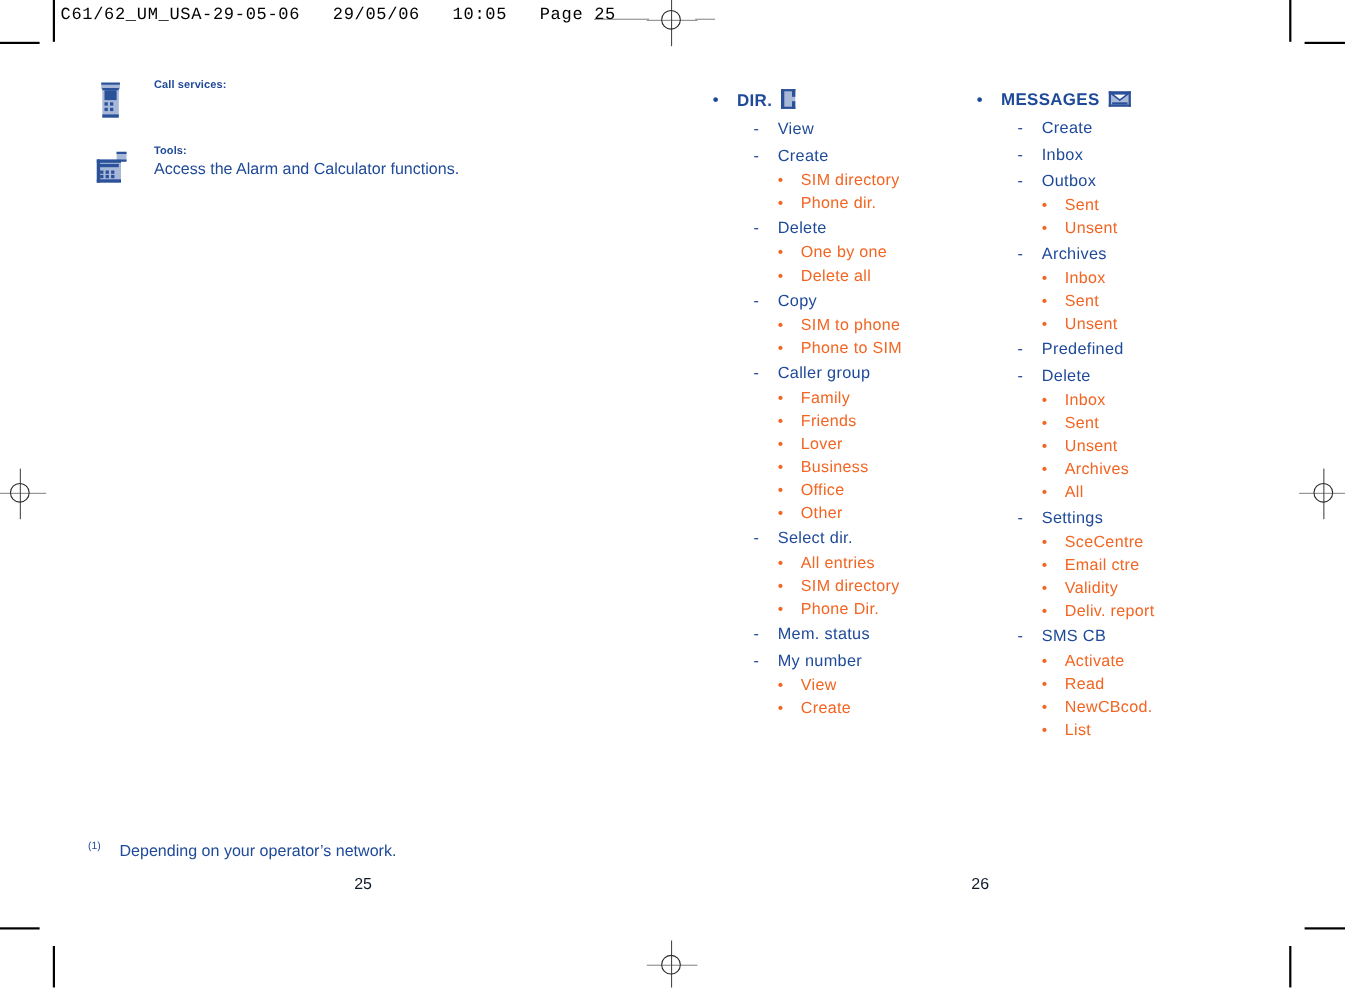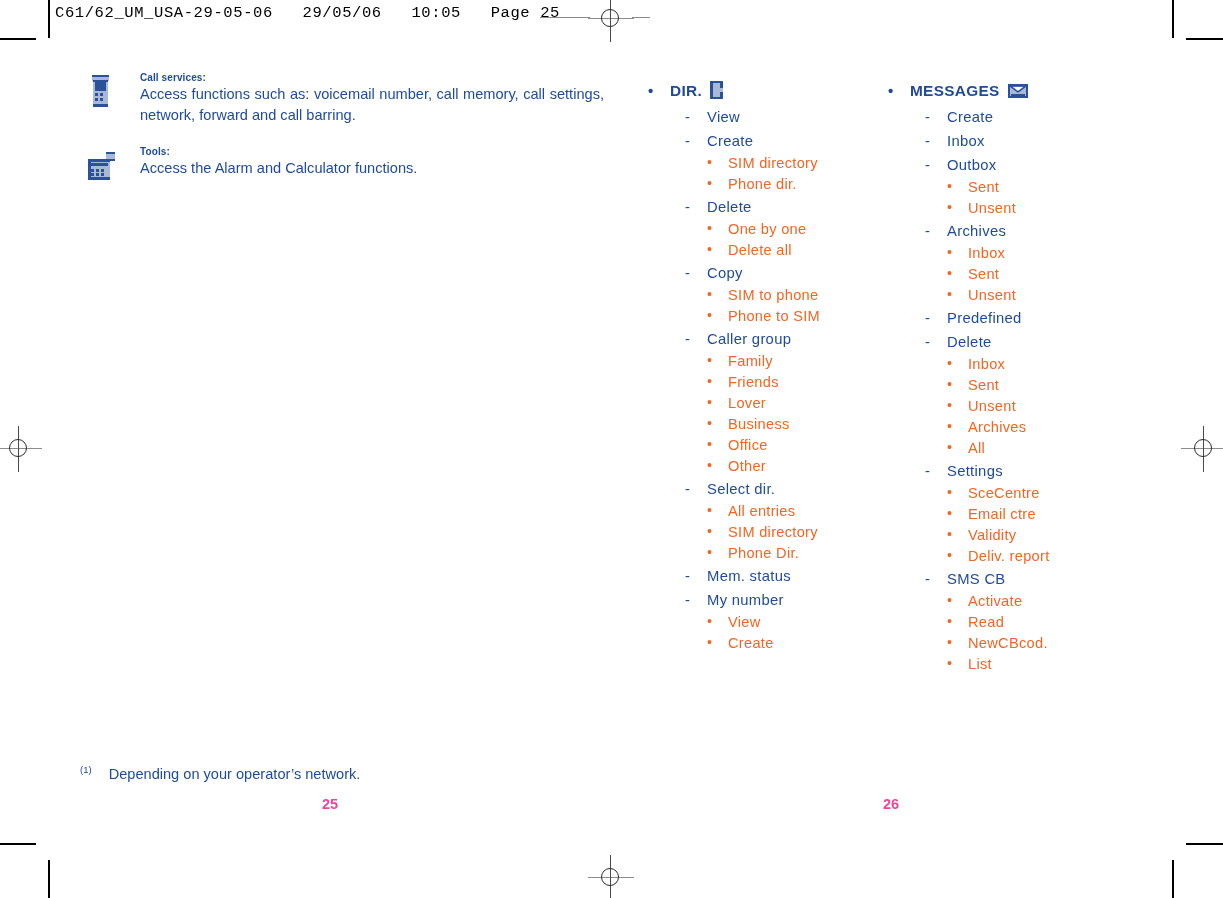--- a/index.html
+++ b/index.html
@@ -203,22 +203,22 @@
     color: #1f4a99;
   }
   .footnote sup {
     font-size: 9.5px;
     vertical-align: super;
     margin-right: 17px;
   }
   .folio {
     position: absolute;
     font-size: 14.5px;
-    font-weight: bold;
-    color: #ec4899;
+    font-weight: normal;
+    color: #0f172a;
     text-align: center;
   }
   .folio-left  { left: 322px; top: 796px; }
   .folio-right { left: 883px; top: 796px; }
 </style>
 </head>
 <body>
 
 <div id="page">
 
@@ -269,21 +269,20 @@
           <rect x="9" y="6" width="15" height="2" fill="#2b5199"></rect>
           <rect x="9" y="30" width="15" height="3" fill="#2b5199"></rect>
           <rect x="11" y="19" width="3" height="3" fill="#2b5199"></rect>
           <rect x="16" y="19" width="3" height="3" fill="#2b5199"></rect>
           <rect x="11" y="24" width="3" height="3" fill="#2b5199"></rect>
           <rect x="16" y="24" width="3" height="3" fill="#2b5199"></rect>
           <rect x="8" y="1" width="17" height="2" fill="#2b5199"></rect>
         </svg>
       </span>
       <h3>Call services:</h3>
-      <p>Access functions such as: voicemail number, call memory, call settings, network, forward and call barring.</p>
     </div>
 
 
     <div class="feature" style="margin-top:20px;">
       <span class="ficon">
         <svg viewBox="0 0 40 38" width="40" height="38">
           <rect x="22" y="4" width="9" height="9" fill="#a8b8d8"></rect>
           <rect x="22" y="4" width="9" height="2" fill="#2b5199"></rect>
           <rect x="22" y="11" width="9" height="2" fill="#2b5199"></rect>
           <rect x="4" y="11" width="22" height="21" fill="#a8b8d8"></rect>

